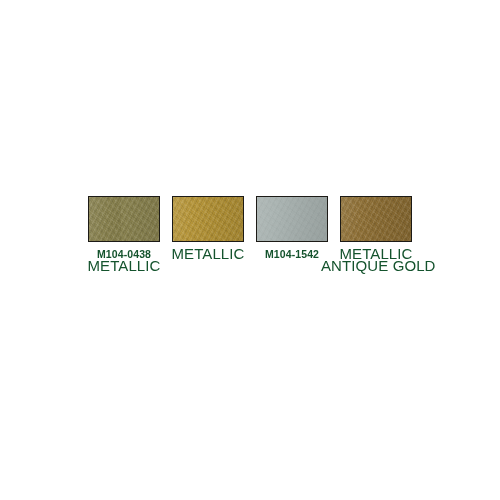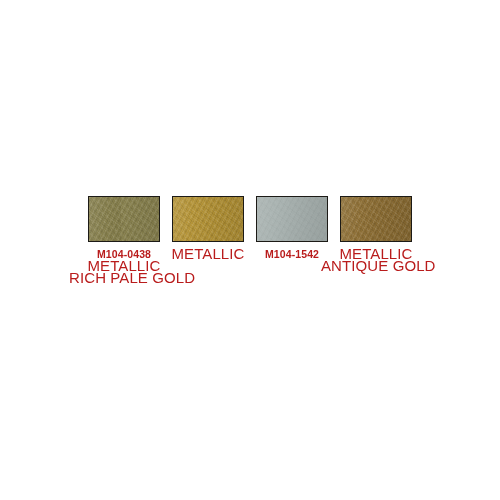--- a/index.html
+++ b/index.html
@@ -117,21 +117,21 @@
 
   
   .chip.smooth .chip-grain {
     opacity: 0.16;
   }
 
   .labels {
     margin-top: 6px;
     width: 110px;
     text-align: center;
-    color: #b91c1c;
+    color: #14532d;
   }
 
   .code-line {
     font-size: 10.5px;
     font-weight: bold;
     letter-spacing: 0.1px;
     line-height: 12px;
     white-space: nowrap;
   }
 
@@ -153,21 +153,20 @@
     <div class="swatch-cell">
       <div class="chip" style="border-color: rgb(28, 26, 22);">
         <div class="chip-fill" style="background: rgb(139, 132, 80);"></div>
         <div class="chip-split" style="background: rgb(131, 124, 73);"></div>
         <div class="chip-grain"></div>
         <div class="chip-sheen"></div>
       </div>
       <div class="labels">
         <div class="code-line">M104-0438</div>
         <div class="desc-line">METALLIC</div>
-        <div class="desc-line">RICH PALE GOLD</div>
       </div>
     </div>
 
     <div class="swatch-cell">
       <div class="chip" style="border-color: rgb(28, 26, 22);">
         <div class="chip-fill" style="background: rgb(179, 146, 53);"></div>
         <div class="chip-grain"></div>
         <div class="chip-sheen"></div>
       </div>
       <div class="labels">

